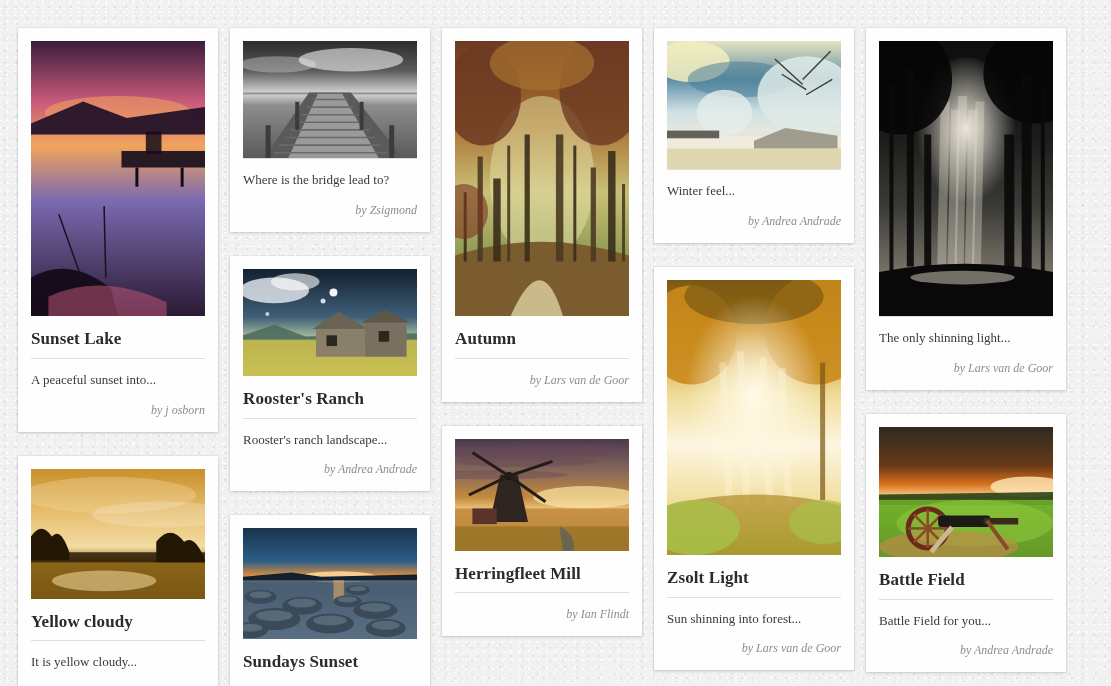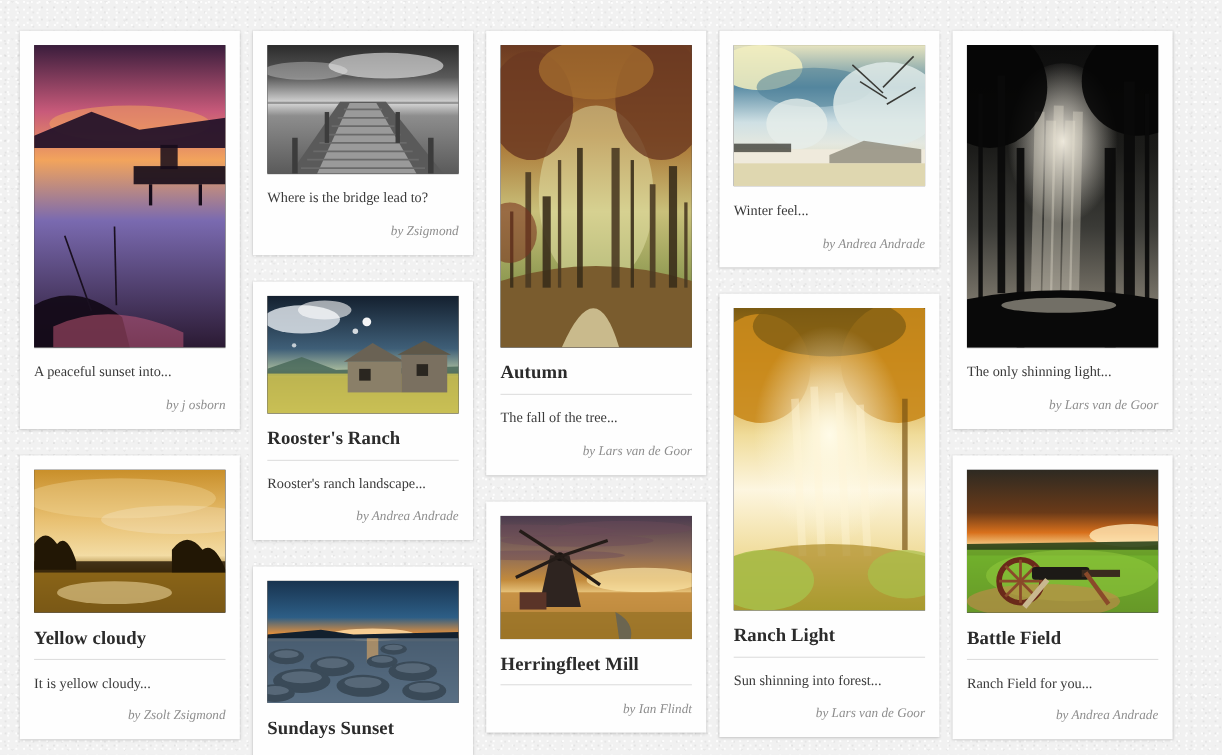--- a/index.html
+++ b/index.html
@@ -97,20 +97,21 @@
       <rect x="114.84" y="90.75" width="15.66" height="22" fill="#150c1a" opacity=".85"></rect>
       <rect x="104.39999999999999" y="126.5" width="3" height="19.250000000000004" fill="#150c1a"></rect>
       <rect x="149.64" y="126.5" width="3" height="19.250000000000004" fill="#150c1a"></rect>
       <path d="M0 236.5 Q38.28 214.5 80.04 247.5 L87 275 L0 275Z" fill="#140b18" opacity=".95"></path>
       <path d="M17.400000000000002 255.75 Q69.60000000000001 231 135.72 261.25 L135.72 275 L17.400000000000002 275Z" fill="#c85a7a" opacity=".5"></path>
       <line x1="27.84" y1="173.25" x2="52.199999999999996 " y2="242" stroke="#1a1020" stroke-width="1.5"></line>
       <line x1="73.08" y1="165" x2="74.82" y2="236.5" stroke="#1a1020" stroke-width="1.5"></line>
           </svg>
         </div>
         <div class="card-body">
+          <div class="card-title">Sunset Lake</div>
           <div class="divider"></div>
           <div class="card-desc">A peaceful sunset into...</div>
           <div class="card-author">by j osborn</div>
         </div>
       </div>
       <div class="card">
         <div class="photo" style="height: 130px;">
           <svg viewBox="0 0 174 130" preserveAspectRatio="none" xmlns="http://www.w3.org/2000/svg">
             <defs>
               <linearGradient id="yellowcloudyphotoa" x1="0" y1="0" x2="0" y2="1">
@@ -284,21 +285,20 @@
             <rect x="167.04" y="143" width="3" height="77.5" fill="#4a3a22" opacity=".9"></rect>
       <ellipse cx="27.84" cy="55" rx="38.28" ry="49.5" fill="#6c3a22" opacity=".85"></ellipse>
       <ellipse cx="146.16" cy="49.5" rx="41.76" ry="55" fill="#6c3a22" opacity=".8"></ellipse>
       <ellipse cx="87" cy="22" rx="52.199999999999996" ry="27.5" fill="#a8702f" opacity=".7"></ellipse>
       <ellipse cx="8.700000000000001" cy="170.5" rx="24.360000000000003" ry="27.5" fill="#7a3320" opacity=".6"></ellipse>
           </svg>
         </div>
         <div class="card-body">
           <div class="card-title">Autumn</div>
           <div class="divider"></div>
-          <div class="card-desc">The fall of the tree...</div>
           <div class="card-author">by Lars van de Goor</div>
         </div>
       </div>
       <div class="card">
         <div class="photo" style="height: 112px;">
           <svg viewBox="0 0 174 112" preserveAspectRatio="none" xmlns="http://www.w3.org/2000/svg">
             <defs>
               <linearGradient id="herringfleetmillphotoa" x1="0" y1="0" x2="0" y2="1">
                 <stop offset="0" stop-color="#4a3a4e"></stop>
                 <stop offset="0.3" stop-color="#8a6a5a"></stop>
@@ -392,21 +392,21 @@
             <line x1="73.08" y1="71.5" x2="80.03999999999999" y2="225.5" stroke="#fff6d8" stroke-width="7" opacity=".4"></line>
             <line x1="95.7" y1="77.00000000000001" x2="102.66000000000001" y2="225.5" stroke="#fff6d8" stroke-width="7" opacity=".4"></line>
             <line x1="114.84" y1="88" x2="121.80000000000001" y2="225.5" stroke="#fff6d8" stroke-width="7" opacity=".4"></line>
       <path d="M0 225.5 Q87 203.5 174 225.5 L174 275 L0 275Z" fill="#a8861e" opacity=".65"></path>
       <ellipse cx="27.84" cy="247.5" rx="45.24" ry="27.5" fill="#a8c04a" opacity=".85"></ellipse>
       <ellipse cx="156.6" cy="242" rx="34.800000000000004" ry="22" fill="#a8c04a" opacity=".7"></ellipse>
       <rect x="153.12" y="82.5" width="5" height="137.5" fill="#7a5414" opacity=".7"></rect>
           </svg>
         </div>
         <div class="card-body">
-          <div class="card-title">Ranch Light</div>
+          <div class="card-title">Zsolt Light</div>
           <div class="divider"></div>
           <div class="card-desc">Sun shinning into forest...</div>
           <div class="card-author">by Lars van de Goor</div>
         </div>
       </div>
     </div>
     <div class="column">
       <div class="card">
         <div class="photo" style="height: 275px;">
           <svg viewBox="0 0 174 275" preserveAspectRatio="none" xmlns="http://www.w3.org/2000/svg">
@@ -478,18 +478,18 @@
             <line x1="48.720000000000006" y1="101.4" x2="62.50858223313768" y2="87.61141776686233" stroke="#8a4a2a" stroke-width="2.5"></line>
       <rect x="59.160000000000004" y="88.4" width="52.199999999999996" height="11.7" rx="3" fill="#1c1a16"></rect>
       <rect x="104.39999999999999" y="91" width="34.800000000000004" height="6.5" fill="#3a2a1e"></rect>
       <line x1="73.08" y1="100.10000000000001" x2="52.199999999999996" y2="124.8" stroke="#c9b890" stroke-width="5"></line>
       <line x1="107.88" y1="93.6" x2="128.76" y2="122.19999999999999" stroke="#8a4a2a" stroke-width="4"></line>
           </svg>
         </div>
         <div class="card-body">
           <div class="card-title">Battle Field</div>
           <div class="divider"></div>
-          <div class="card-desc">Ranch Field for you...</div>
+          <div class="card-desc">Battle Field for you...</div>
           <div class="card-author">by Andrea Andrade</div>
         </div>
       </div>
     </div>
   </div>
 
 </body></html>

